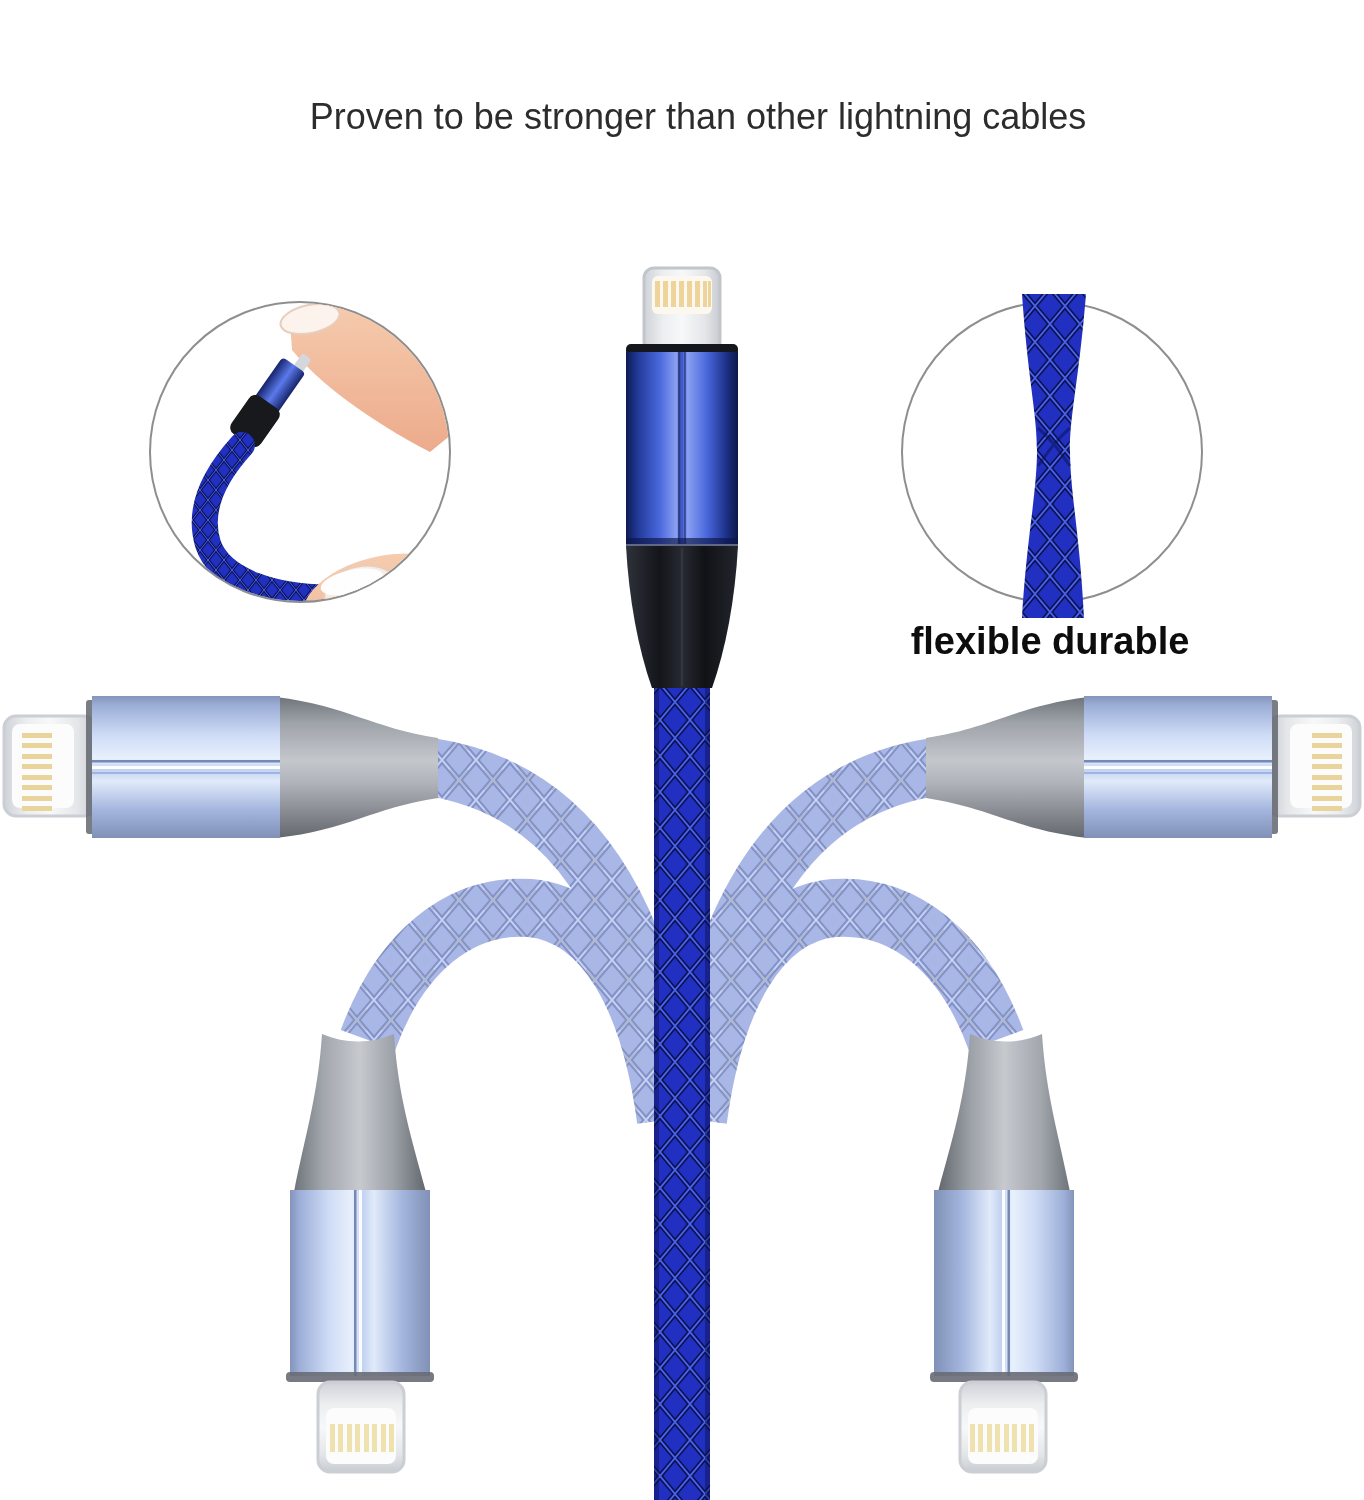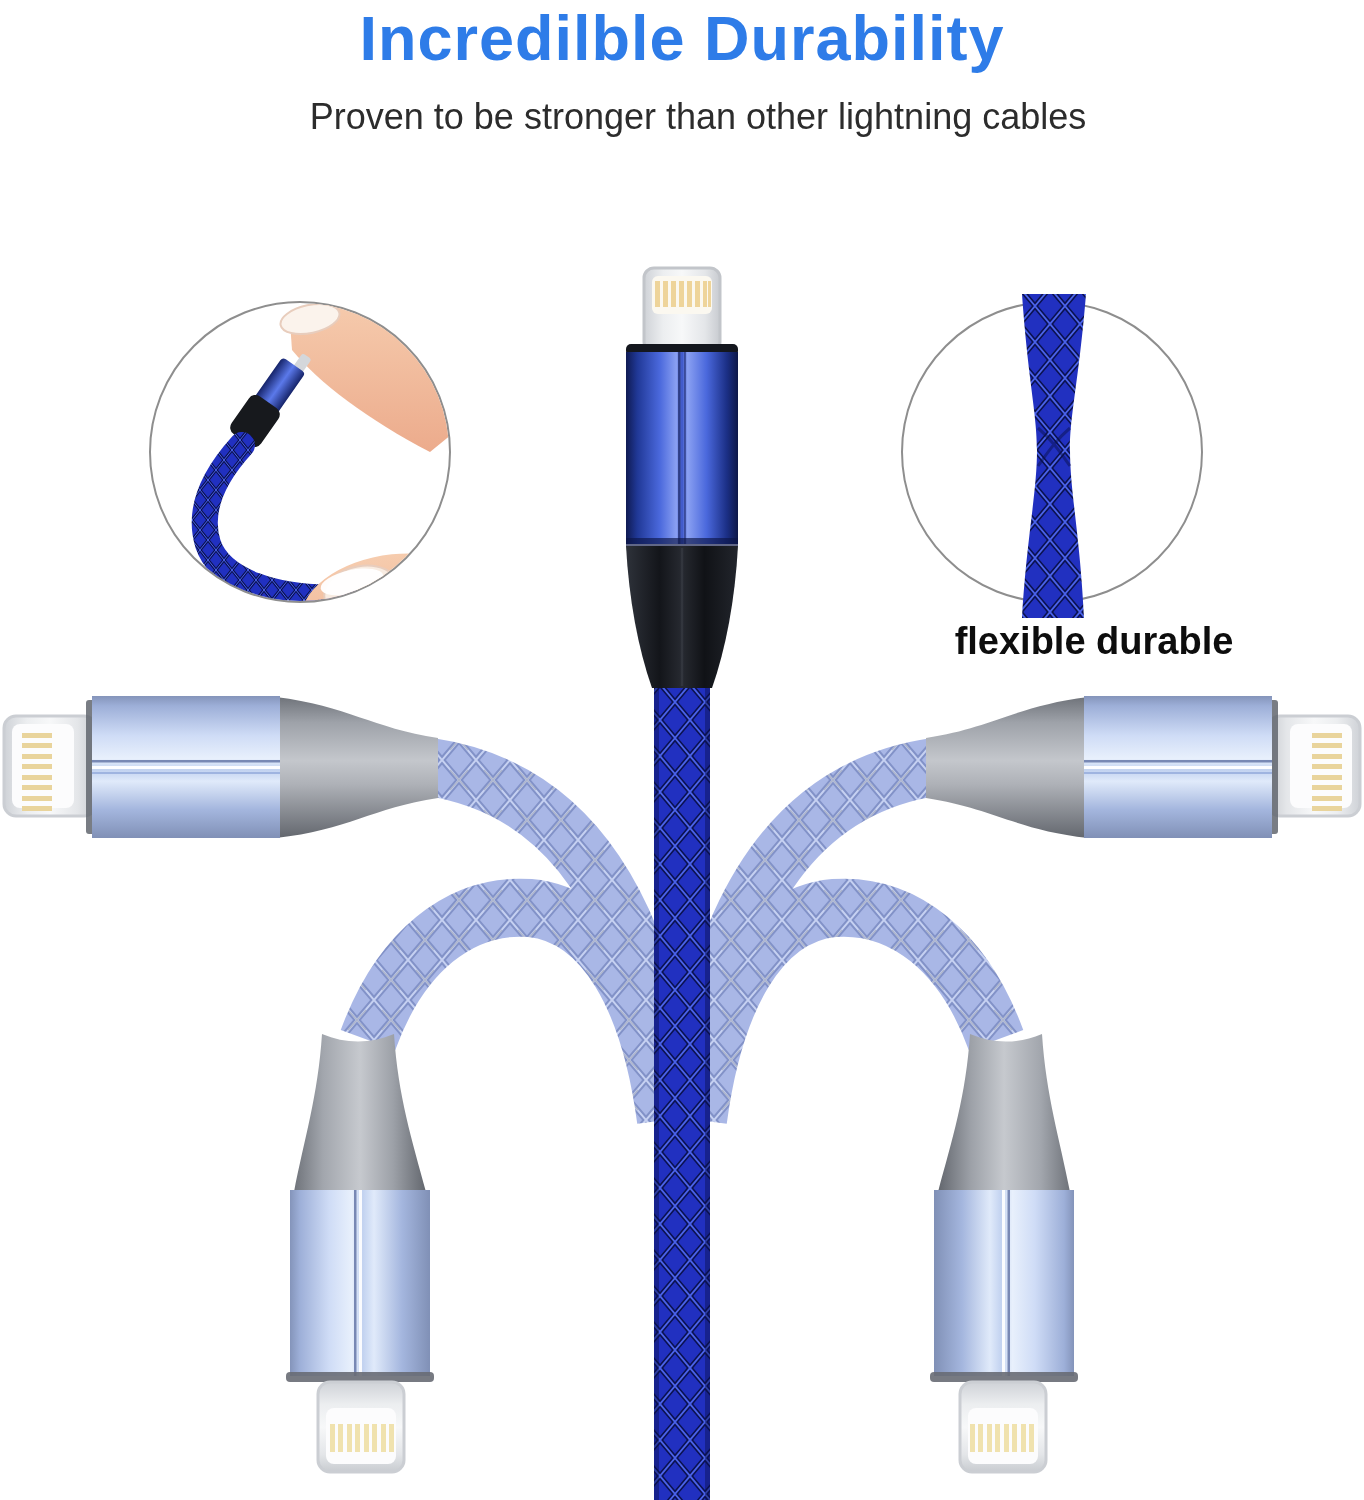--- a/index.html
+++ b/index.html
@@ -33,21 +33,21 @@
   .feature-label{
     position:absolute;
     top:620px;
     width:360px;
     text-align:center;
     font-size:38px;
     font-weight:bold;
     color:var(--label_black,#0d0d0d);
   }
   .feature-label.wave{ left:122px; }
-  .feature-label.flex{ left:914px; }
+  .feature-label.flex{ left:870px; }
   .art{
     position:absolute;
     inset:0;
   }
 </style>
 </head>
 <body>
 
 <div class="stage">
 
@@ -259,17 +259,16 @@
     <g>
       <circle cx="1052" cy="452" r="150" fill="#ffffff" stroke="#8e8e8e" stroke-width="2"></circle>
       <path d="M 1022,294 L 1086,294 C 1079,380 1070,414 1070,450 C 1070,492 1080,535 1084,618 L 1022,618 C 1027,535 1037,492 1037,450 C 1037,414 1028,380 1022,294 Z" fill="url(#braidBlue)"></path>
       <g stroke="#0a1150" fill="none" opacity="0.5">
         <path d="M 1038,428 C 1052,440 1060,452 1070,466" stroke-width="3"></path>
         <path d="M 1070,428 C 1056,440 1048,452 1038,466" stroke-width="3"></path>
       </g>
     </g>
   </svg>
 
-  <div class="headline">Incredilble Durability</div>
   <div class="subheadline">Proven to be stronger than other lightning cables</div>
   <div class="feature-label flex">flexible durable</div>
 
 </div>
 
 </body></html>

